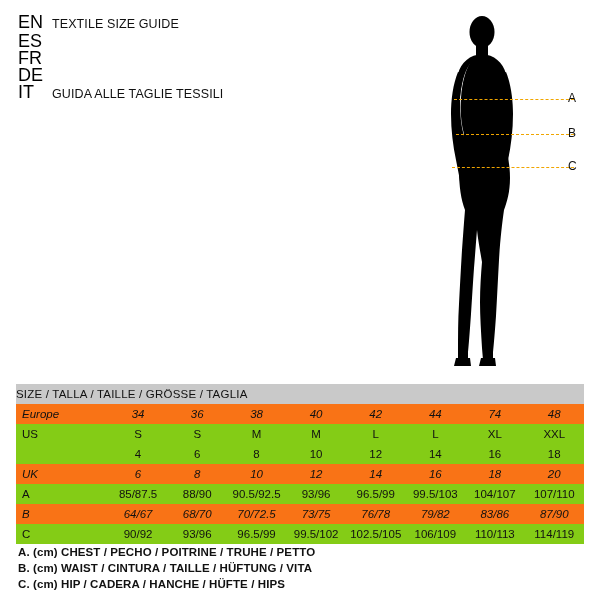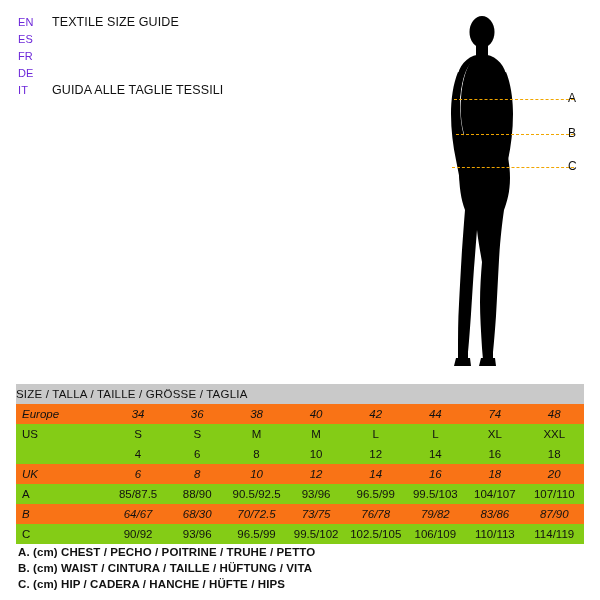--- a/index.html
+++ b/index.html
@@ -31,22 +31,22 @@
   .lang-row {
     display: flex;
     align-items: baseline;
     line-height: 17px;
     font-size: 12.5px;
     letter-spacing: 0.1px;
   }
   .lang-code {
     width: 34px;
     flex: 0 0 34px;
-    font-size: 11px;
-    color: #6d28d9;
+    font-size: 18px;
+    color: #000000;
   }
   .lang-text {
     font-size: 12.5px;
     color: #111;
     white-space: nowrap;
   }
 
   
   .figure-wrap {
     position: absolute;
@@ -313,21 +313,21 @@
           <td class="cell">93/96</td>
           <td class="cell">96.5/99</td>
           <td class="cell">99.5/103</td>
           <td class="cell">104/107</td>
           <td class="cell">107/110</td>
         </tr>
 
         <tr class="row-plain">
           <td class="col-label">B</td>
           <td class="cell">64/67</td>
-          <td class="cell">68/30</td>
+          <td class="cell">68/70</td>
           <td class="cell">70/72.5</td>
           <td class="cell">73/75</td>
           <td class="cell">76/78</td>
           <td class="cell">79/82</td>
           <td class="cell">83/86</td>
           <td class="cell">87/90</td>
         </tr>
 
         <tr class="row-shade">
           <td class="col-label">C</td>

